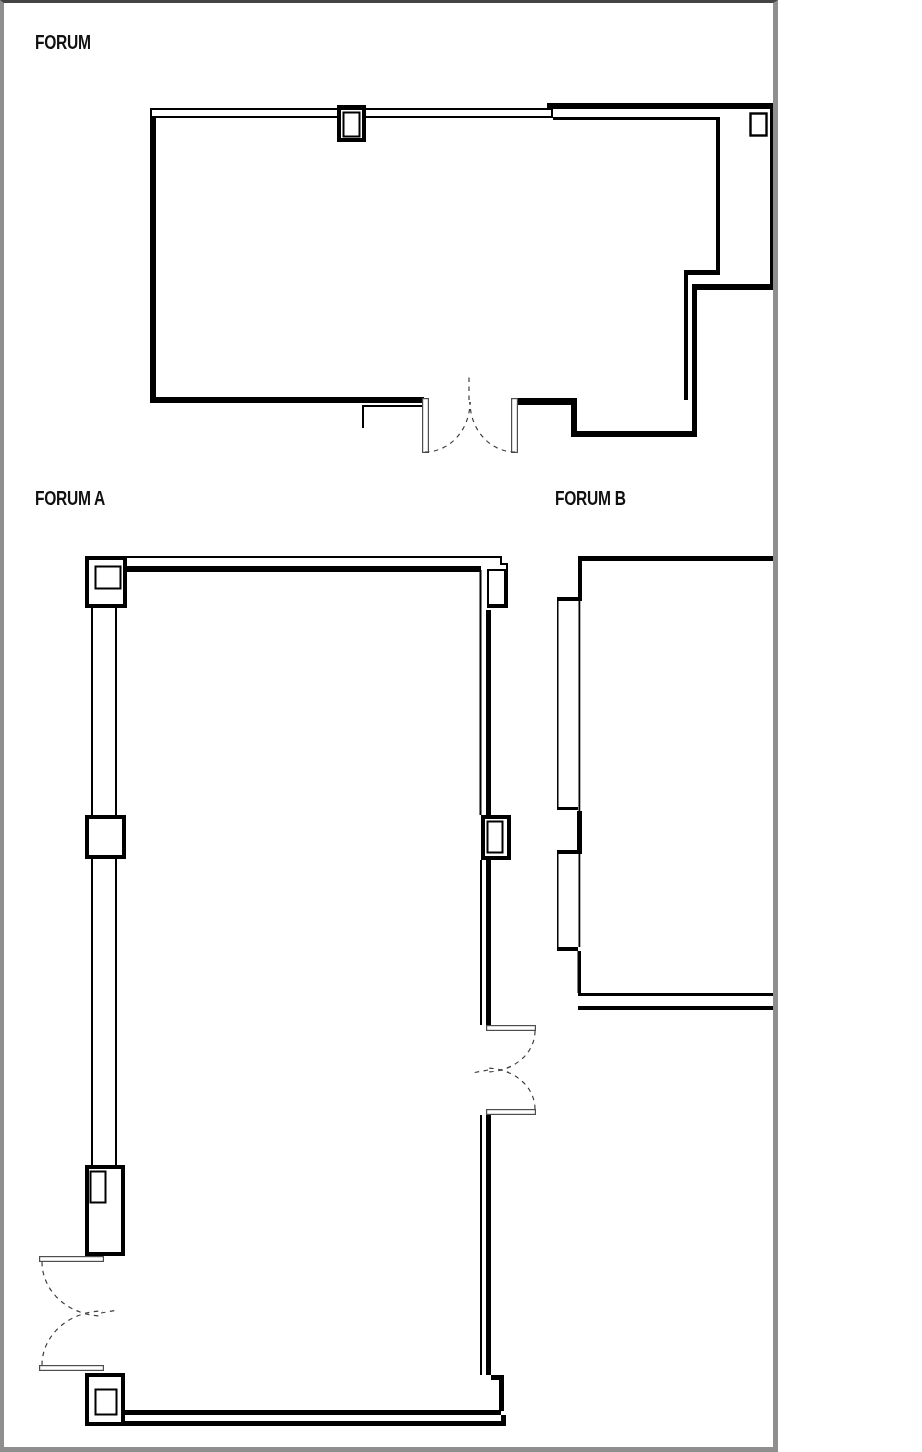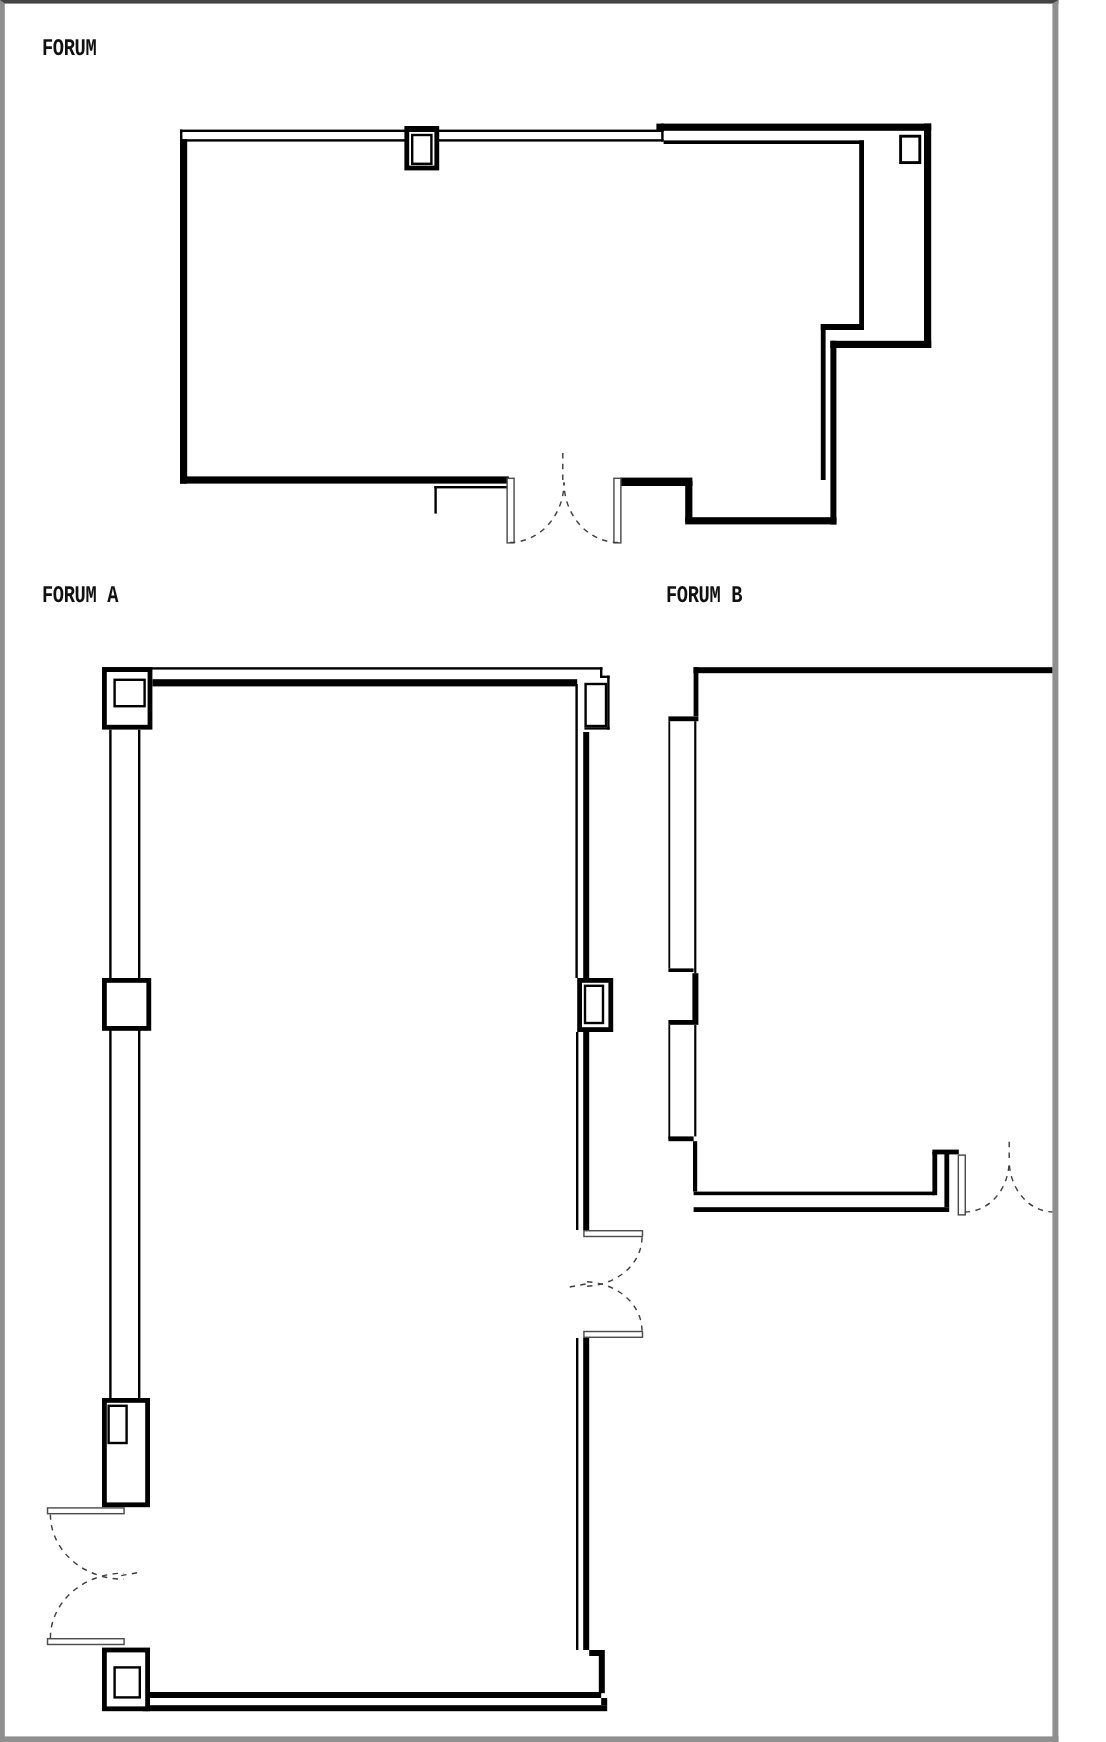--- a/index.html
+++ b/index.html
@@ -1,25 +1,25 @@
 <!DOCTYPE html>
 <html style="--background: #ffffff; --wall-color: #000000; --door-swing-color: #3f3f3f; --page-border-color: #8f8f8f; --label-color: #111111;"><head>
 <meta charset="utf-8">
 <style>
   html,body{margin:0;padding:0;background:#ffffff;}
   .page{
     position:relative;
-    width:882px;height:1452px;
+    width:778px;height:1452px;
     box-sizing:border-box;
     background:var(--background,#fff);
     border-style:solid;
     border-width:3px 5px 5px 4px;
     border-color:#444444 var(--page-border-color,#8f8f8f) var(--page-border-color,#8f8f8f) var(--page-border-color,#8f8f8f);
     overflow:hidden;
-    font-family:Liberation Mono, monospace;
+    font-family:Liberation Sans, sans-serif;
   }
   .plan-label{
     position:absolute;
     font-weight:bold;
     font-size:20px;
     letter-spacing:-0.4px;
     color:var(--label-color,#111);
     transform:scale(0.78,1);
     transform-origin:0 0;
     white-space:nowrap;

